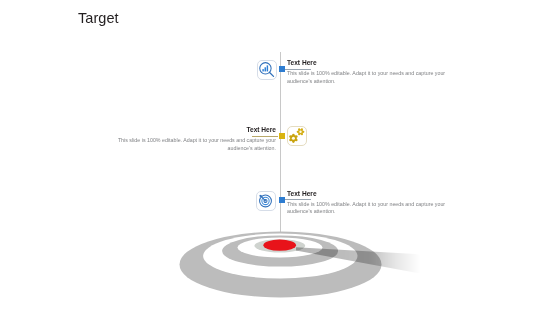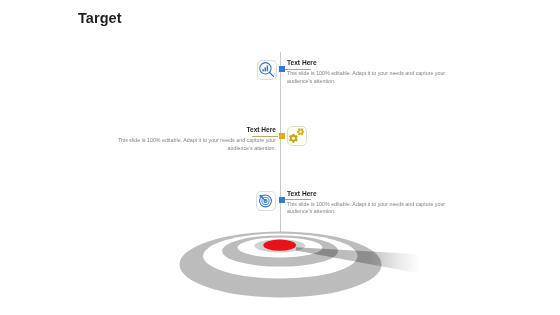--- a/index.html
+++ b/index.html
@@ -1,18 +1,18 @@
 <!DOCTYPE html>
 <html><head>
 <meta charset="utf-8">
 <style>
   html,body{margin:0;padding:0;}
   body{width:560px;height:315px;background:#ffffff;font-family:"Liberation Sans",sans-serif;overflow:hidden;position:relative;}
   .slide{position:absolute;left:0;top:0;width:560px;height:315px;background:#fff;}
-  .title{position:absolute;left:78px;top:9.5px;font-size:14.5px;font-weight:bold;color:#231f20;letter-spacing:0.05px;}
+  .title{position:absolute;left:78px;top:9.5px;font-size:14.5px;font-weight:normal;color:#231f20;letter-spacing:0.05px;}
   .vline{position:absolute;left:279.6px;top:52px;width:1.7px;height:192px;background:#c8c8c8;}
 
   .iconbox{position:absolute;width:20px;height:20px;border-radius:5px;background:#fff;
            border:0.7px solid #d6dde8;box-sizing:border-box;
            display:flex;align-items:center;justify-content:center;}
   .iconbox.gold{border-color:#e5dcc0;}
 
   .sq{position:absolute;width:6px;height:6px;}
   .hrule{position:absolute;height:0.8px;}
   .txth{position:absolute;font-size:6.6px;font-weight:bold;color:#231f20;white-space:nowrap;}

